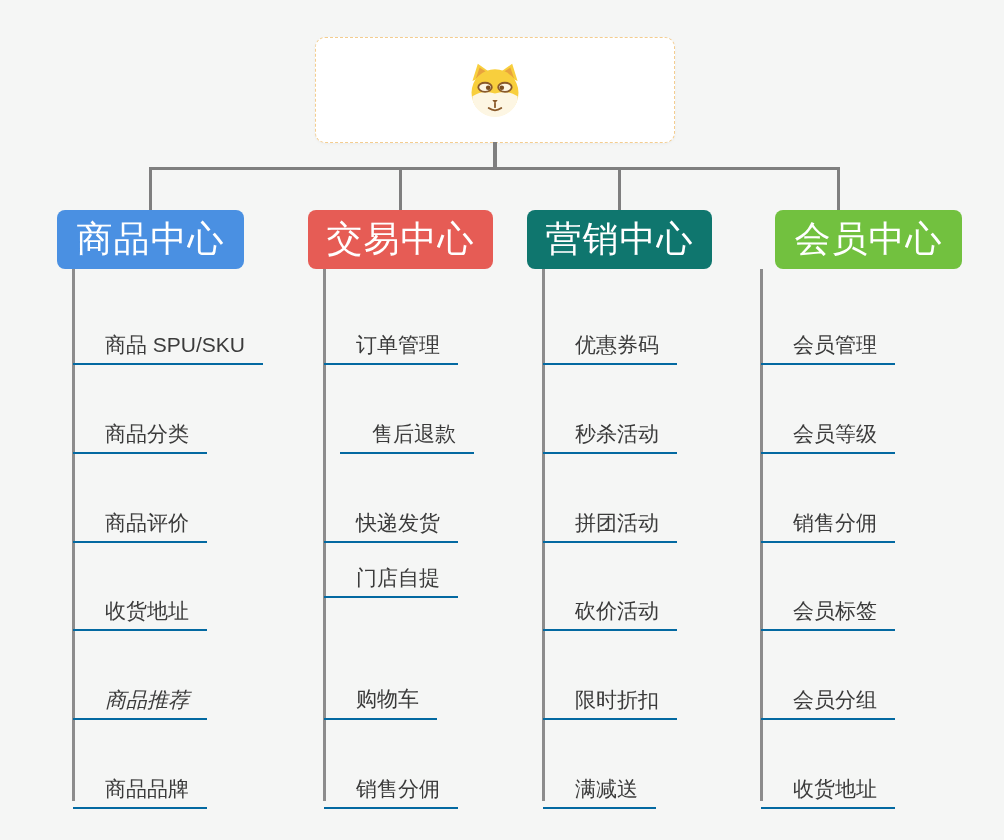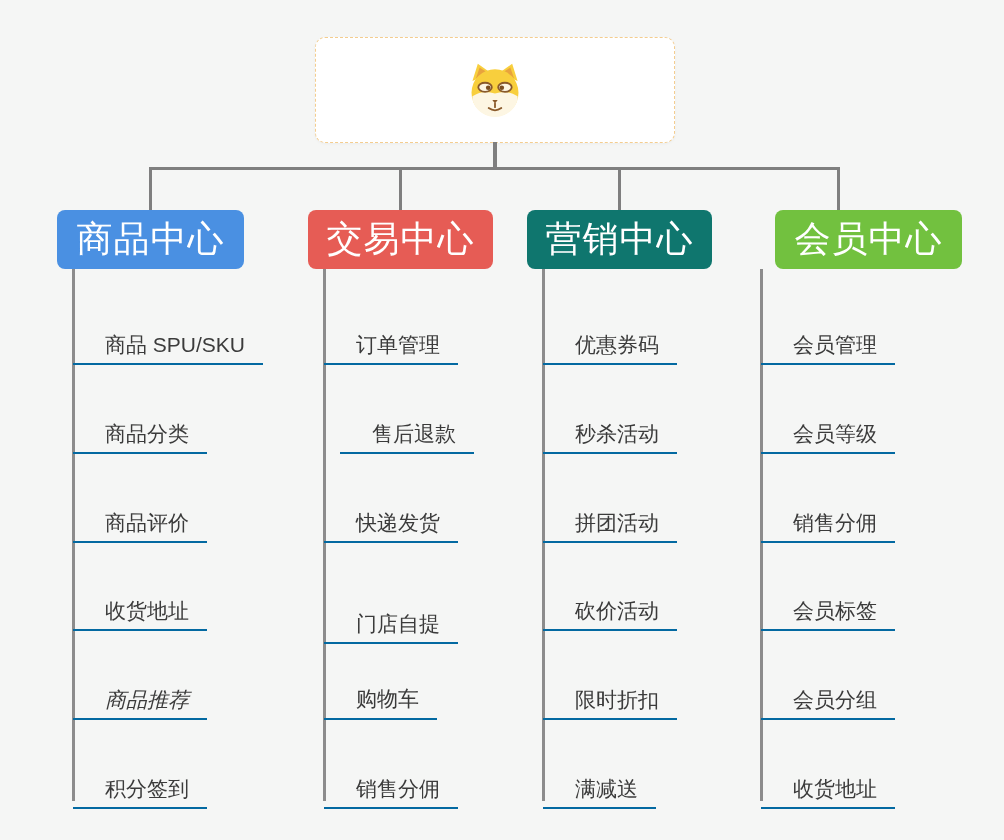--- a/index.html
+++ b/index.html
@@ -117,35 +117,35 @@
       <div class="child-node" style="left: 73px; top: 486.6px;">
         <span>商品评价</span>
       </div>
       <div class="child-node" style="left: 73px; top: 575.4px;">
         <span>收货地址</span>
       </div>
       <div class="child-node" style="left: 73px; top: 664.2px; font-style: italic;">
         <span>商品推荐</span>
       </div>
       <div class="child-node" style="left: 73px; top: 753px;">
-        <span>积分签到</span>
+        <span>商品品牌</span>
       </div>
       <div class="line drop" style="left: 399px;"></div>
       <div class="branch-header" style="left: 308px; top: 210px; width: 185px; background: rgb(230, 92, 85);">交易中心</div>
       <div class="line trunk" style="left: 323px; top: 269px; height: 532px;"></div>
       <div class="child-node" style="left: 324px; top: 309px;">
         <span>订单管理</span>
       </div>
       <div class="child-node" style="left: 340px; top: 397.8px;">
         <span>售后退款</span>
       </div>
       <div class="child-node" style="left: 324px; top: 486.6px;">
         <span>快递发货</span>
       </div>
-      <div class="child-node" style="left: 324px; top: 588px; text-align: center;">
+      <div class="child-node" style="left: 324px; top: 542px; text-align: center;">
         <span>门店自提</span>
       </div>
       <div class="child-node" style="left: 324px; top: 664.2px; font-family: Liberation Serif, serif;">
         <span>购物车</span>
       </div>
       <div class="child-node" style="left: 324px; top: 753px;">
         <span>销售分佣</span>
       </div>
       <div class="line drop" style="left: 618px;"></div>
       <div class="branch-header" style="left: 527px; top: 210px; width: 185px; background: #0f766e;">营销中心</div>

